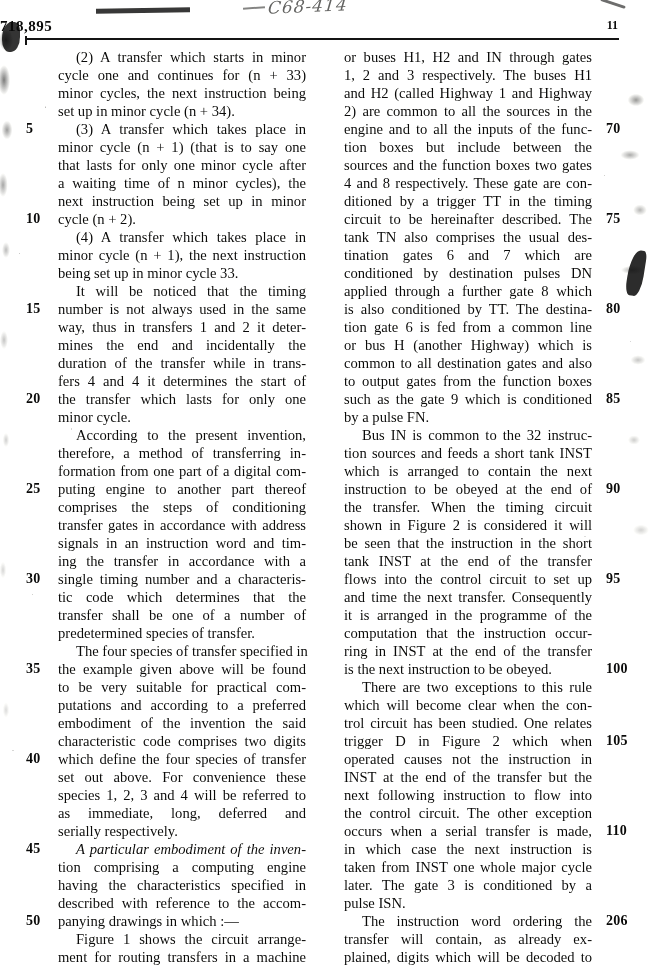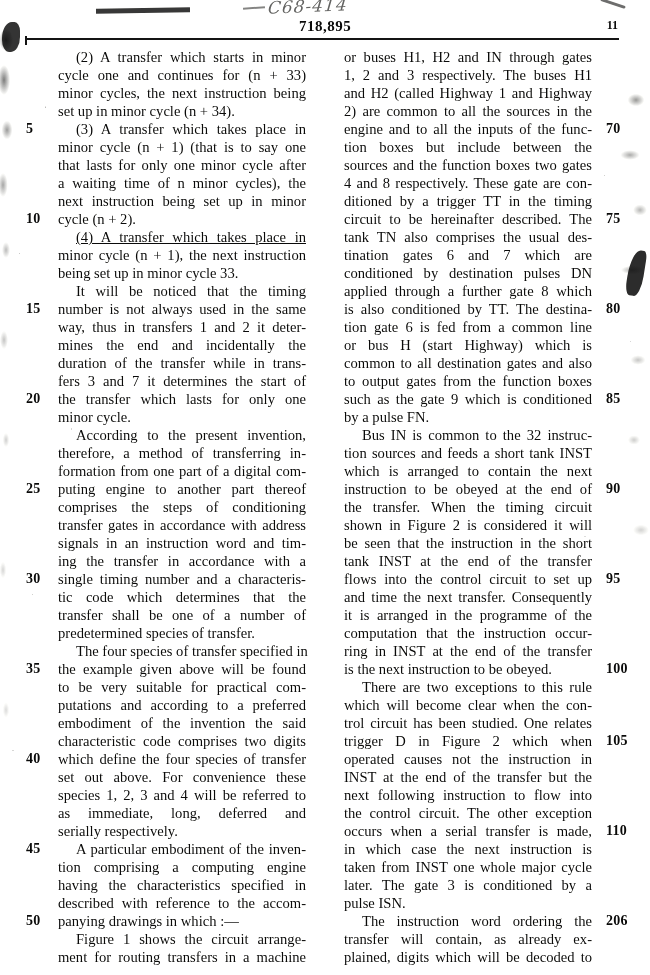--- a/index.html
+++ b/index.html
@@ -129,21 +129,20 @@
 
   .header-row {
     position: absolute;
     left: 0; top: 18px;
     width: 650px;
     height: 20px;
   }
   .patent-number {
     position: absolute;
     left: 0; right: 0;
-    text-align: center;
     font-size: 15px;
     font-weight: bold;
     letter-spacing: .5px;
   }
   .page-number {
     position: absolute;
     right: 32px; top: 0;
     font-size: 12px;
     font-weight: bold;
   }
@@ -229,29 +228,29 @@
         <div class="line"><span class="t" style="text-indent: 18px;">(2) A transfer which starts in minor</span></div>
         <div class="line"><span class="t">cycle one and continues for (n + 33)</span></div>
         <div class="line"><span class="t">minor cycles, the next instruction being</span></div>
         <div class="line ragged"><span class="t">set up in minor cycle (n + 34).</span></div>
         <div class="line"><span class="lnum">5</span><span class="t" style="text-indent: 18px;">(3) A transfer which takes place in</span></div>
         <div class="line"><span class="t">minor cycle (n + 1) (that is to say one</span></div>
         <div class="line"><span class="t">that lasts for only one minor cycle after</span></div>
         <div class="line"><span class="t">a waiting time of n minor cycles), the</span></div>
         <div class="line"><span class="t">next instruction being set up in minor</span></div>
         <div class="line ragged"><span class="lnum">10</span><span class="t">cycle (n + 2).</span></div>
-        <div class="line"><span class="t" style="text-indent: 18px; text-decoration: underline;">(4) A transfer which takes place in</span></div>
+        <div class="line"><span class="t" style="text-indent: 18px;">(4) A transfer which takes place in</span></div>
         <div class="line"><span class="t">minor cycle (n + 1), the next instruction</span></div>
         <div class="line ragged"><span class="t">being set up in minor cycle 33.</span></div>
         <div class="line"><span class="t" style="text-indent: 18px;">It will be noticed that the timing</span></div>
         <div class="line"><span class="lnum">15</span><span class="t">number is not always used in the same</span></div>
         <div class="line"><span class="t">way, thus in transfers 1 and 2 it deter-</span></div>
         <div class="line"><span class="t">mines the end and incidentally the</span></div>
         <div class="line"><span class="t">duration of the transfer while in trans-</span></div>
-        <div class="line"><span class="t">fers 3 and 7 it determines the start of</span></div>
+        <div class="line"><span class="t">fers 4 and 4 it determines the start of</span></div>
         <div class="line"><span class="lnum">20</span><span class="t">the transfer which lasts for only one</span></div>
         <div class="line ragged"><span class="t">minor cycle.</span></div>
         <div class="line"><span class="t" style="text-indent: 18px;">According to the present invention,</span></div>
         <div class="line"><span class="t">therefore, a method of transferring in-</span></div>
         <div class="line"><span class="t">formation from one part of a digital com-</span></div>
         <div class="line"><span class="lnum">25</span><span class="t">puting engine to another part thereof</span></div>
         <div class="line"><span class="t">comprises the steps of conditioning</span></div>
         <div class="line"><span class="t">transfer gates in accordance with address</span></div>
         <div class="line"><span class="t">signals in an instruction word and tim-</span></div>
         <div class="line"><span class="t">ing the transfer in accordance with a</span></div>
@@ -263,21 +262,21 @@
         <div class="line"><span class="lnum">35</span><span class="t">the example given above will be found</span></div>
         <div class="line"><span class="t">to be very suitable for practical com-</span></div>
         <div class="line"><span class="t">putations and according to a preferred</span></div>
         <div class="line"><span class="t">embodiment of the invention the said</span></div>
         <div class="line"><span class="t">characteristic code comprises two digits</span></div>
         <div class="line"><span class="lnum">40</span><span class="t">which define the four species of transfer</span></div>
         <div class="line"><span class="t">set out above. For convenience these</span></div>
         <div class="line"><span class="t">species 1, 2, 3 and 4 will be referred to</span></div>
         <div class="line"><span class="t">as immediate, long, deferred and</span></div>
         <div class="line ragged"><span class="t">serially respectively.</span></div>
-        <div class="line"><span class="lnum">45</span><span class="t" style="text-indent: 18px;">A particular embodiment of the inven-</span></div>
+        <div class="line"><span class="lnum">45</span><span class="t" style="text-indent: 18px; font-style: italic;">A particular embodiment of the inven-</span></div>
         <div class="line"><span class="t">tion comprising a computing engine</span></div>
         <div class="line"><span class="t">having the characteristics specified in</span></div>
         <div class="line"><span class="t">described with reference to the accom-</span></div>
         <div class="line ragged"><span class="lnum">50</span><span class="t">panying drawings in which :—</span></div>
         <div class="line"><span class="t" style="text-indent: 18px;">Figure 1 shows the circuit arrange-</span></div>
         <div class="line"><span class="t">ment for routing transfers in a machine</span></div>
       </div>
     <div class="col col-right">
         <div class="line"><span class="t">or buses H1, H2 and IN through gates</span></div>
         <div class="line"><span class="t">1, 2 and 3 respectively. The buses H1</span></div>
@@ -288,21 +287,21 @@
         <div class="line"><span class="t">sources and the function boxes two gates</span></div>
         <div class="line"><span class="t">4 and 8 respectively. These gate are con-</span></div>
         <div class="line"><span class="t">ditioned by a trigger TT in the timing</span></div>
         <div class="line"><span class="lnum">75</span><span class="t">circuit to be hereinafter described. The</span></div>
         <div class="line"><span class="t">tank TN also comprises the usual des-</span></div>
         <div class="line"><span class="t">tination gates 6 and 7 which are</span></div>
         <div class="line"><span class="t">conditioned by destination pulses DN</span></div>
         <div class="line"><span class="t">applied through a further gate 8 which</span></div>
         <div class="line"><span class="lnum">80</span><span class="t">is also conditioned by TT. The destina-</span></div>
         <div class="line"><span class="t">tion gate 6 is fed from a common line</span></div>
-        <div class="line"><span class="t">or bus H (start Highway) which is</span></div>
+        <div class="line"><span class="t">or bus H (another Highway) which is</span></div>
         <div class="line"><span class="t">common to all destination gates and also</span></div>
         <div class="line"><span class="t">to output gates from the function boxes</span></div>
         <div class="line"><span class="lnum">85</span><span class="t">such as the gate 9 which is conditioned</span></div>
         <div class="line ragged"><span class="t">by a pulse FN.</span></div>
         <div class="line"><span class="t" style="text-indent: 18px;">Bus IN is common to the 32 instruc-</span></div>
         <div class="line"><span class="t">tion sources and feeds a short tank INST</span></div>
         <div class="line"><span class="t">which is arranged to contain the next</span></div>
         <div class="line"><span class="lnum">90</span><span class="t">instruction to be obeyed at the end of</span></div>
         <div class="line"><span class="t">the transfer. When the timing circuit</span></div>
         <div class="line"><span class="t">shown in Figure 2 is considered it will</span></div>

